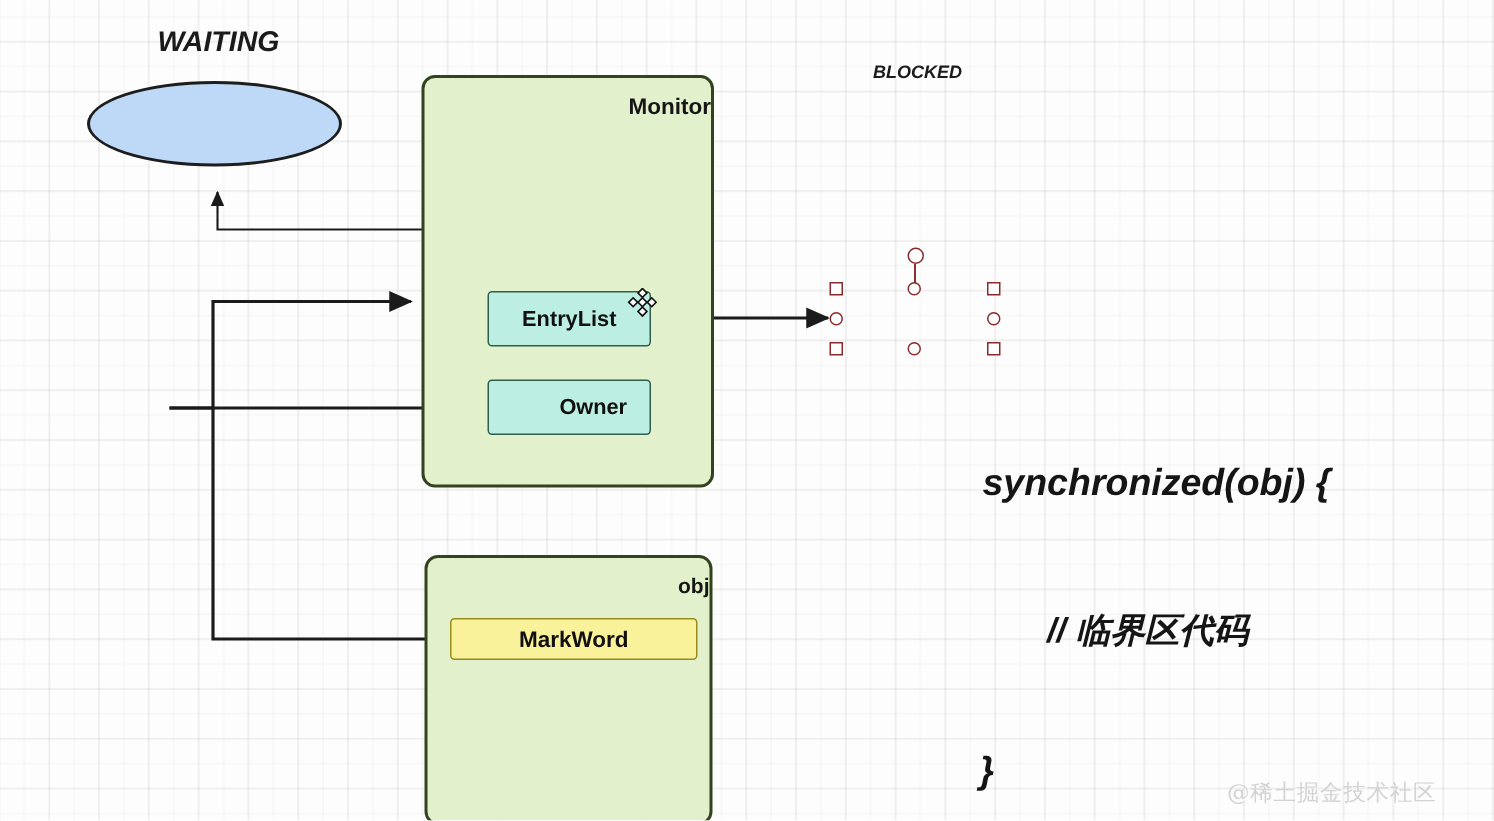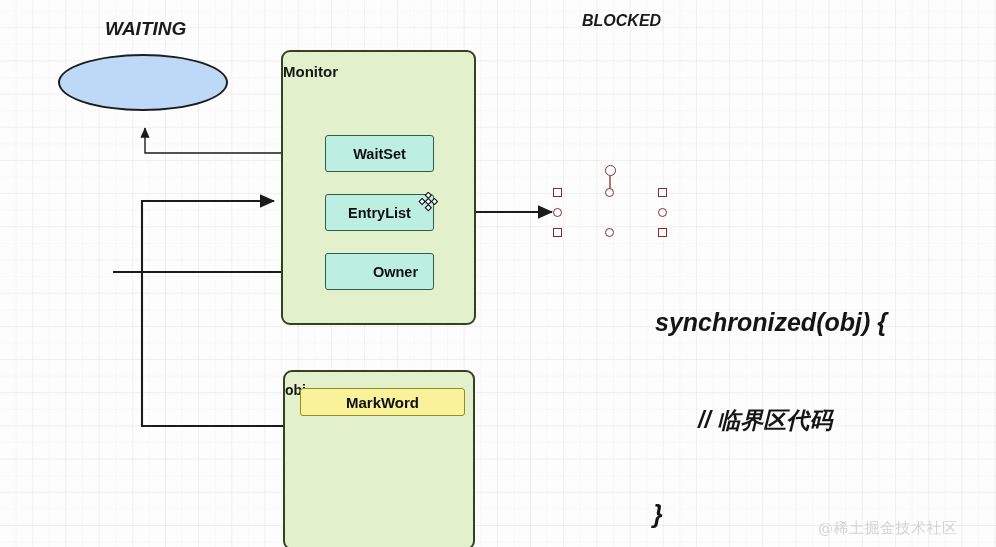--- a/index.html
+++ b/index.html
@@ -49,21 +49,21 @@
   
   .green-box {
     background: #e2f0cb;
     border: 2px solid #33421f;
     border-radius: 9px;
     box-sizing: border-box;
   }
   .green-title {
     position: absolute;
     left: 0; right: 0;
-    text-align: left;
+    text-align: right;
     font-weight: bold;
     font-size: 15px;
     color: #161616;
   }
 
   
   .teal-box {
     background: #bdeee2;
     border: 1.6px solid #2e5f4e;
     border-radius: 3px;
@@ -181,27 +181,26 @@
 
     <g>
       <path d="M 610 176 L 610 193" fill="none" stroke="#8a2b2b" stroke-width="1.3"></path>
     </g>
   </svg>
 
   <div class="abs state-label" style="left:105px; top:18px; font-size:19px;">WAITING</div>
 
   <div class="abs ellipse-waiting"></div>
 
-  <div class="abs state-label" style="left:582px; top:12px; font-size:16px;">BLOCKED</div>
+  <div class="abs state-label" style="left:582px; top:41px; font-size:12px;">BLOCKED</div>
 
   <div class="abs green-box" style="left:281px; top:50px; width:195px; height:275px;">
     <div class="green-title" style="top:11px;">Monitor</div>
   </div>
 
-  <div class="abs teal-box" style="left:325px; top:135px; width:109px; height:37px;">WaitSet</div>
 
   <div class="abs teal-box" style="left:325px; top:194px; width:109px; height:37px;">EntryList</div>
 
   <div class="abs teal-box" style="left:325px; top:253px; width:109px; height:37px;padding-left:32px;">Owner</div>
 
   <div class="abs" style="left:418px; top:192px;">
     <svg class="move-cursor" viewBox="0 0 20 20" xmlns="http://www.w3.org/2000/svg">
       <g fill="#ffffff" stroke="#111111" stroke-width="1.1">
         <rect x="8.2" y="1.2" width="4.2" height="4.2" transform="rotate(45 10.3 3.3)"></rect>
         <rect x="2.0" y="7.4" width="4.2" height="4.2" transform="rotate(45 4.1 9.5)"></rect>
@@ -209,21 +208,21 @@
         <rect x="8.2" y="13.6" width="4.2" height="4.2" transform="rotate(45 10.3 15.7)"></rect>
         <rect x="8.2" y="7.4" width="4.2" height="4.2" transform="rotate(45 10.3 9.5)"></rect>
       </g>
     </svg>
   </div>
 
   <div class="abs green-box" style="left:283px; top:370px; width:192px; height:180px;">
     <div class="green-title" style="top:10px; font-size:14px;">obj</div>
   </div>
 
-  <div class="abs yellow-box" style="left:300px; top:388px; width:165px; height:28px;">MarkWord</div>
+  <div class="abs yellow-box" style="left:300px; top:412px; width:165px; height:28px;">MarkWord</div>
 
 
 
   <div class="abs handle-rot" style="left:605px; top:165px;"></div>
   <div class="abs handle-sq" style="left:553px; top:188px;"></div>
   <div class="abs handle-ci" style="left:605px; top:188px;"></div>
   <div class="abs handle-sq" style="left:658px; top:188px;"></div>
   <div class="abs handle-ci" style="left:553px; top:208px;"></div>
   <div class="abs handle-ci" style="left:658px; top:208px;"></div>
   <div class="abs handle-sq" style="left:553px; top:228px;"></div>

